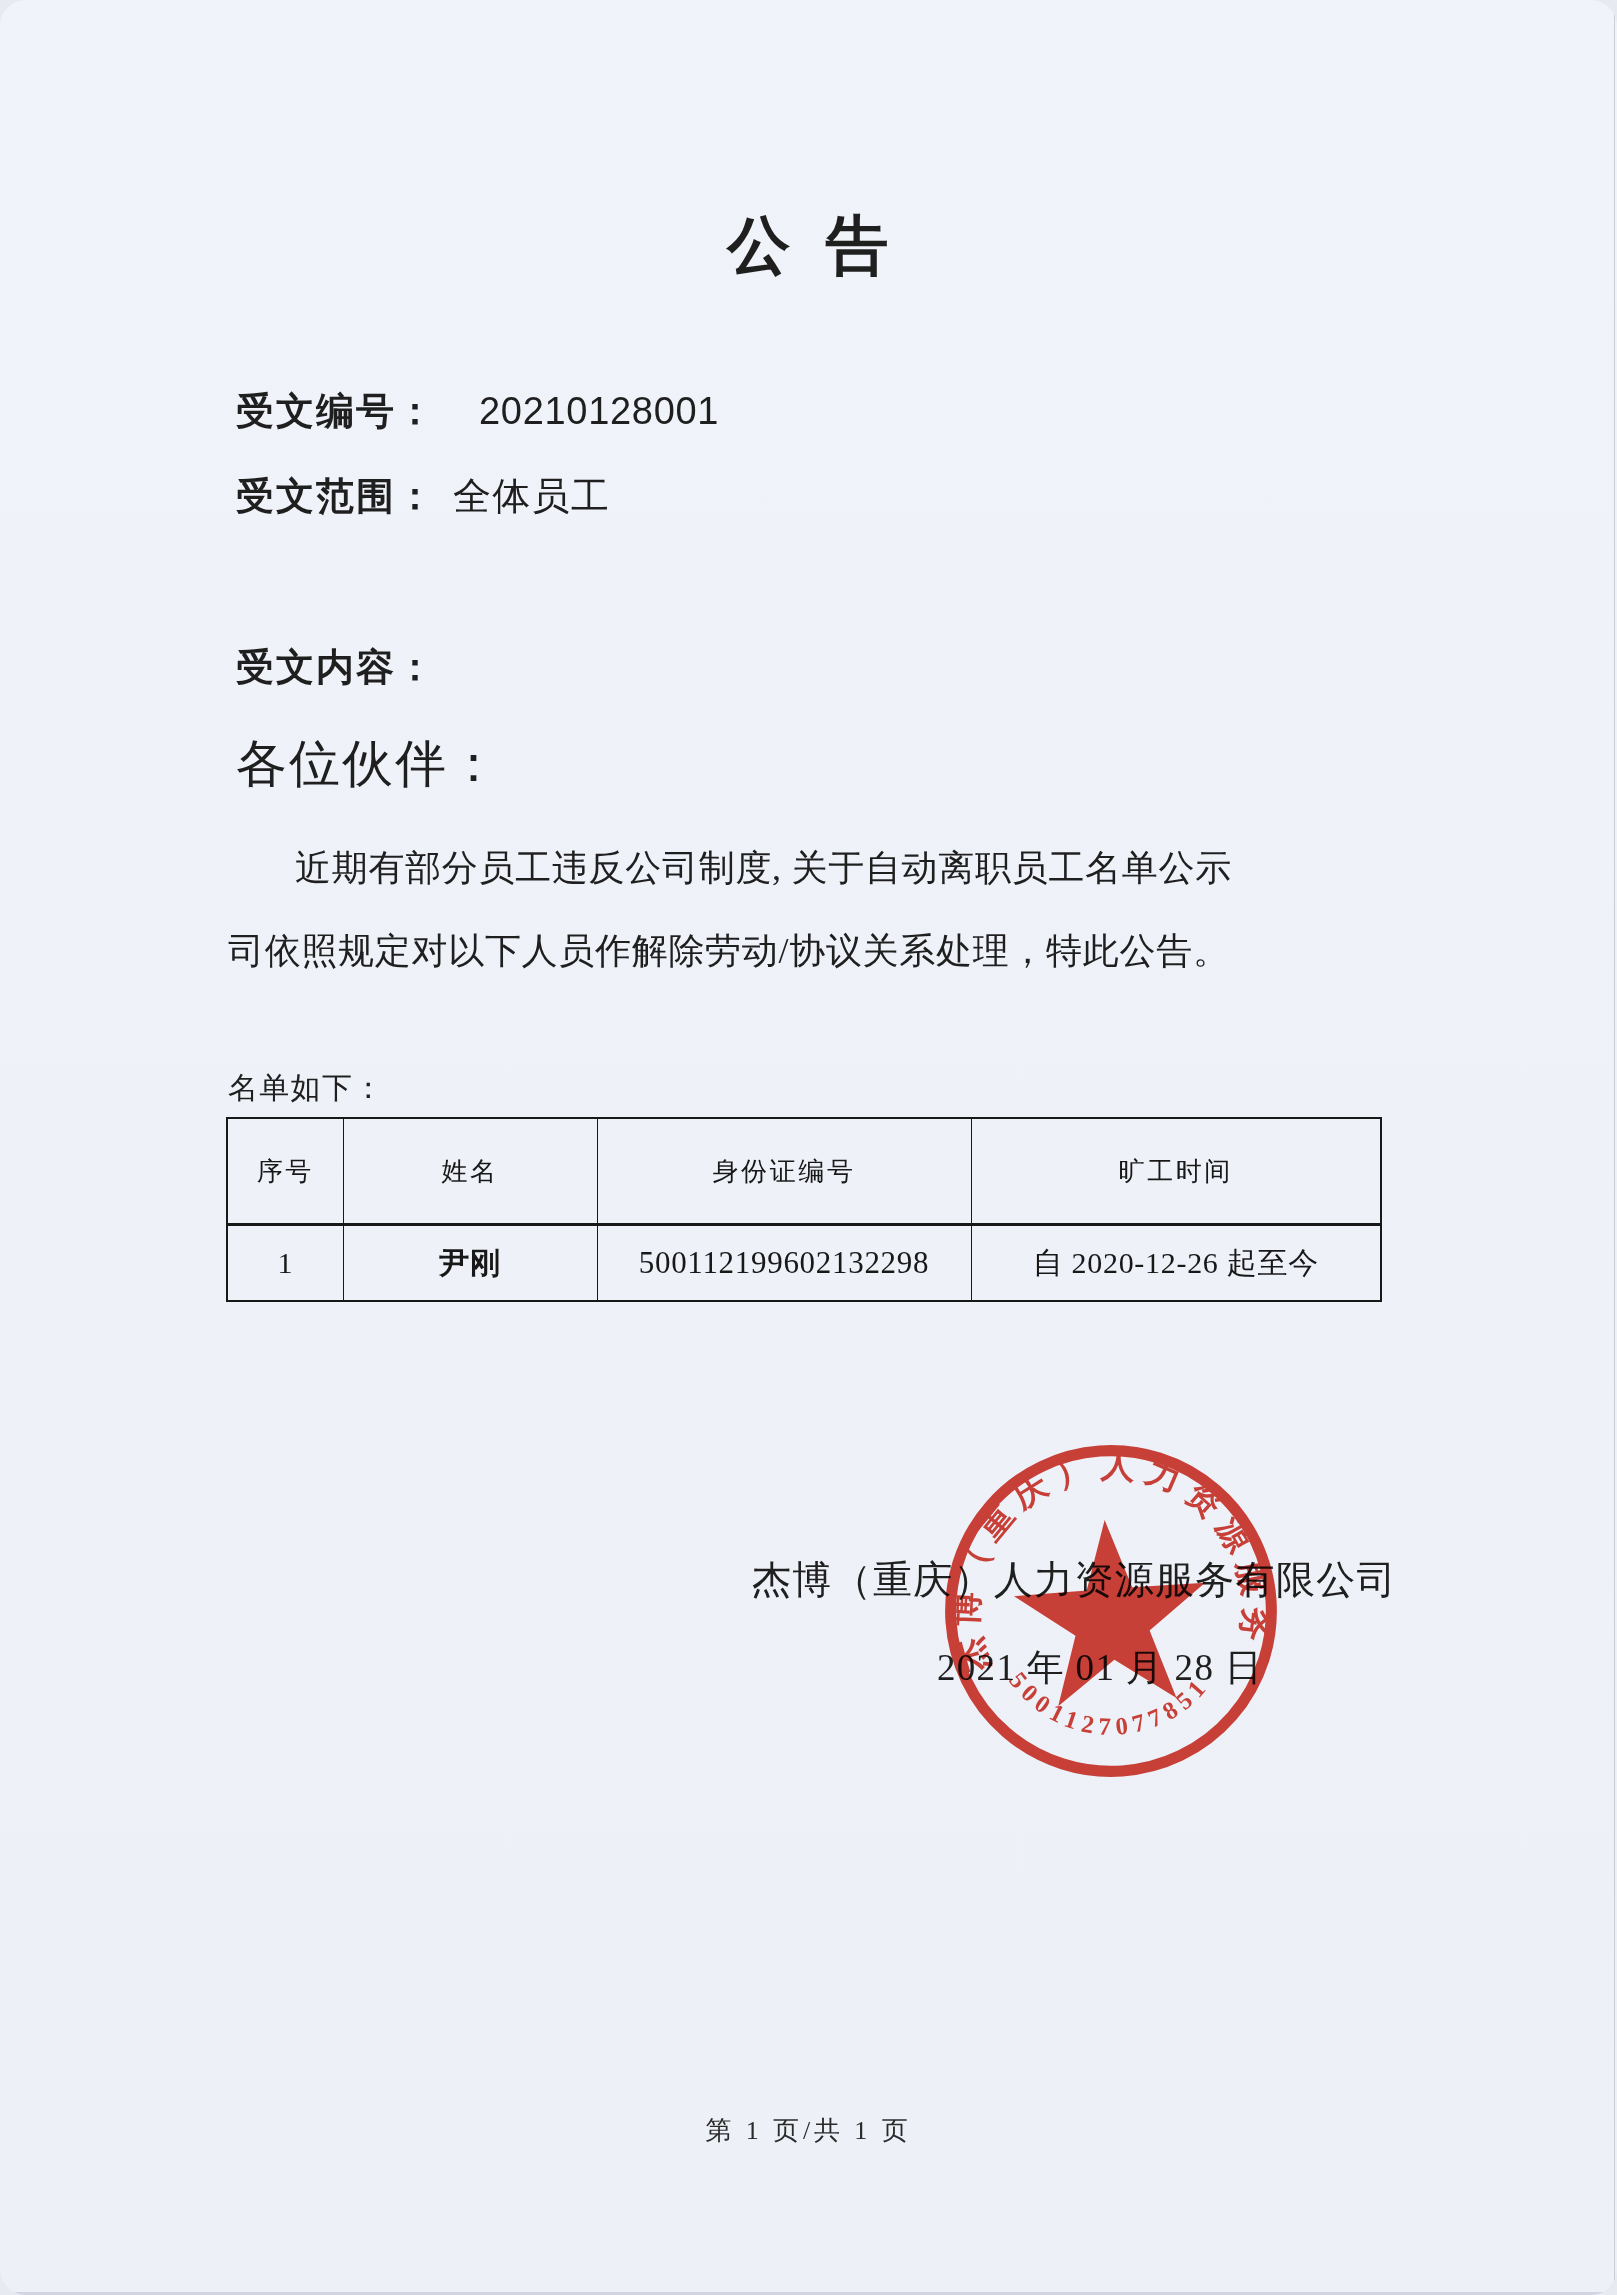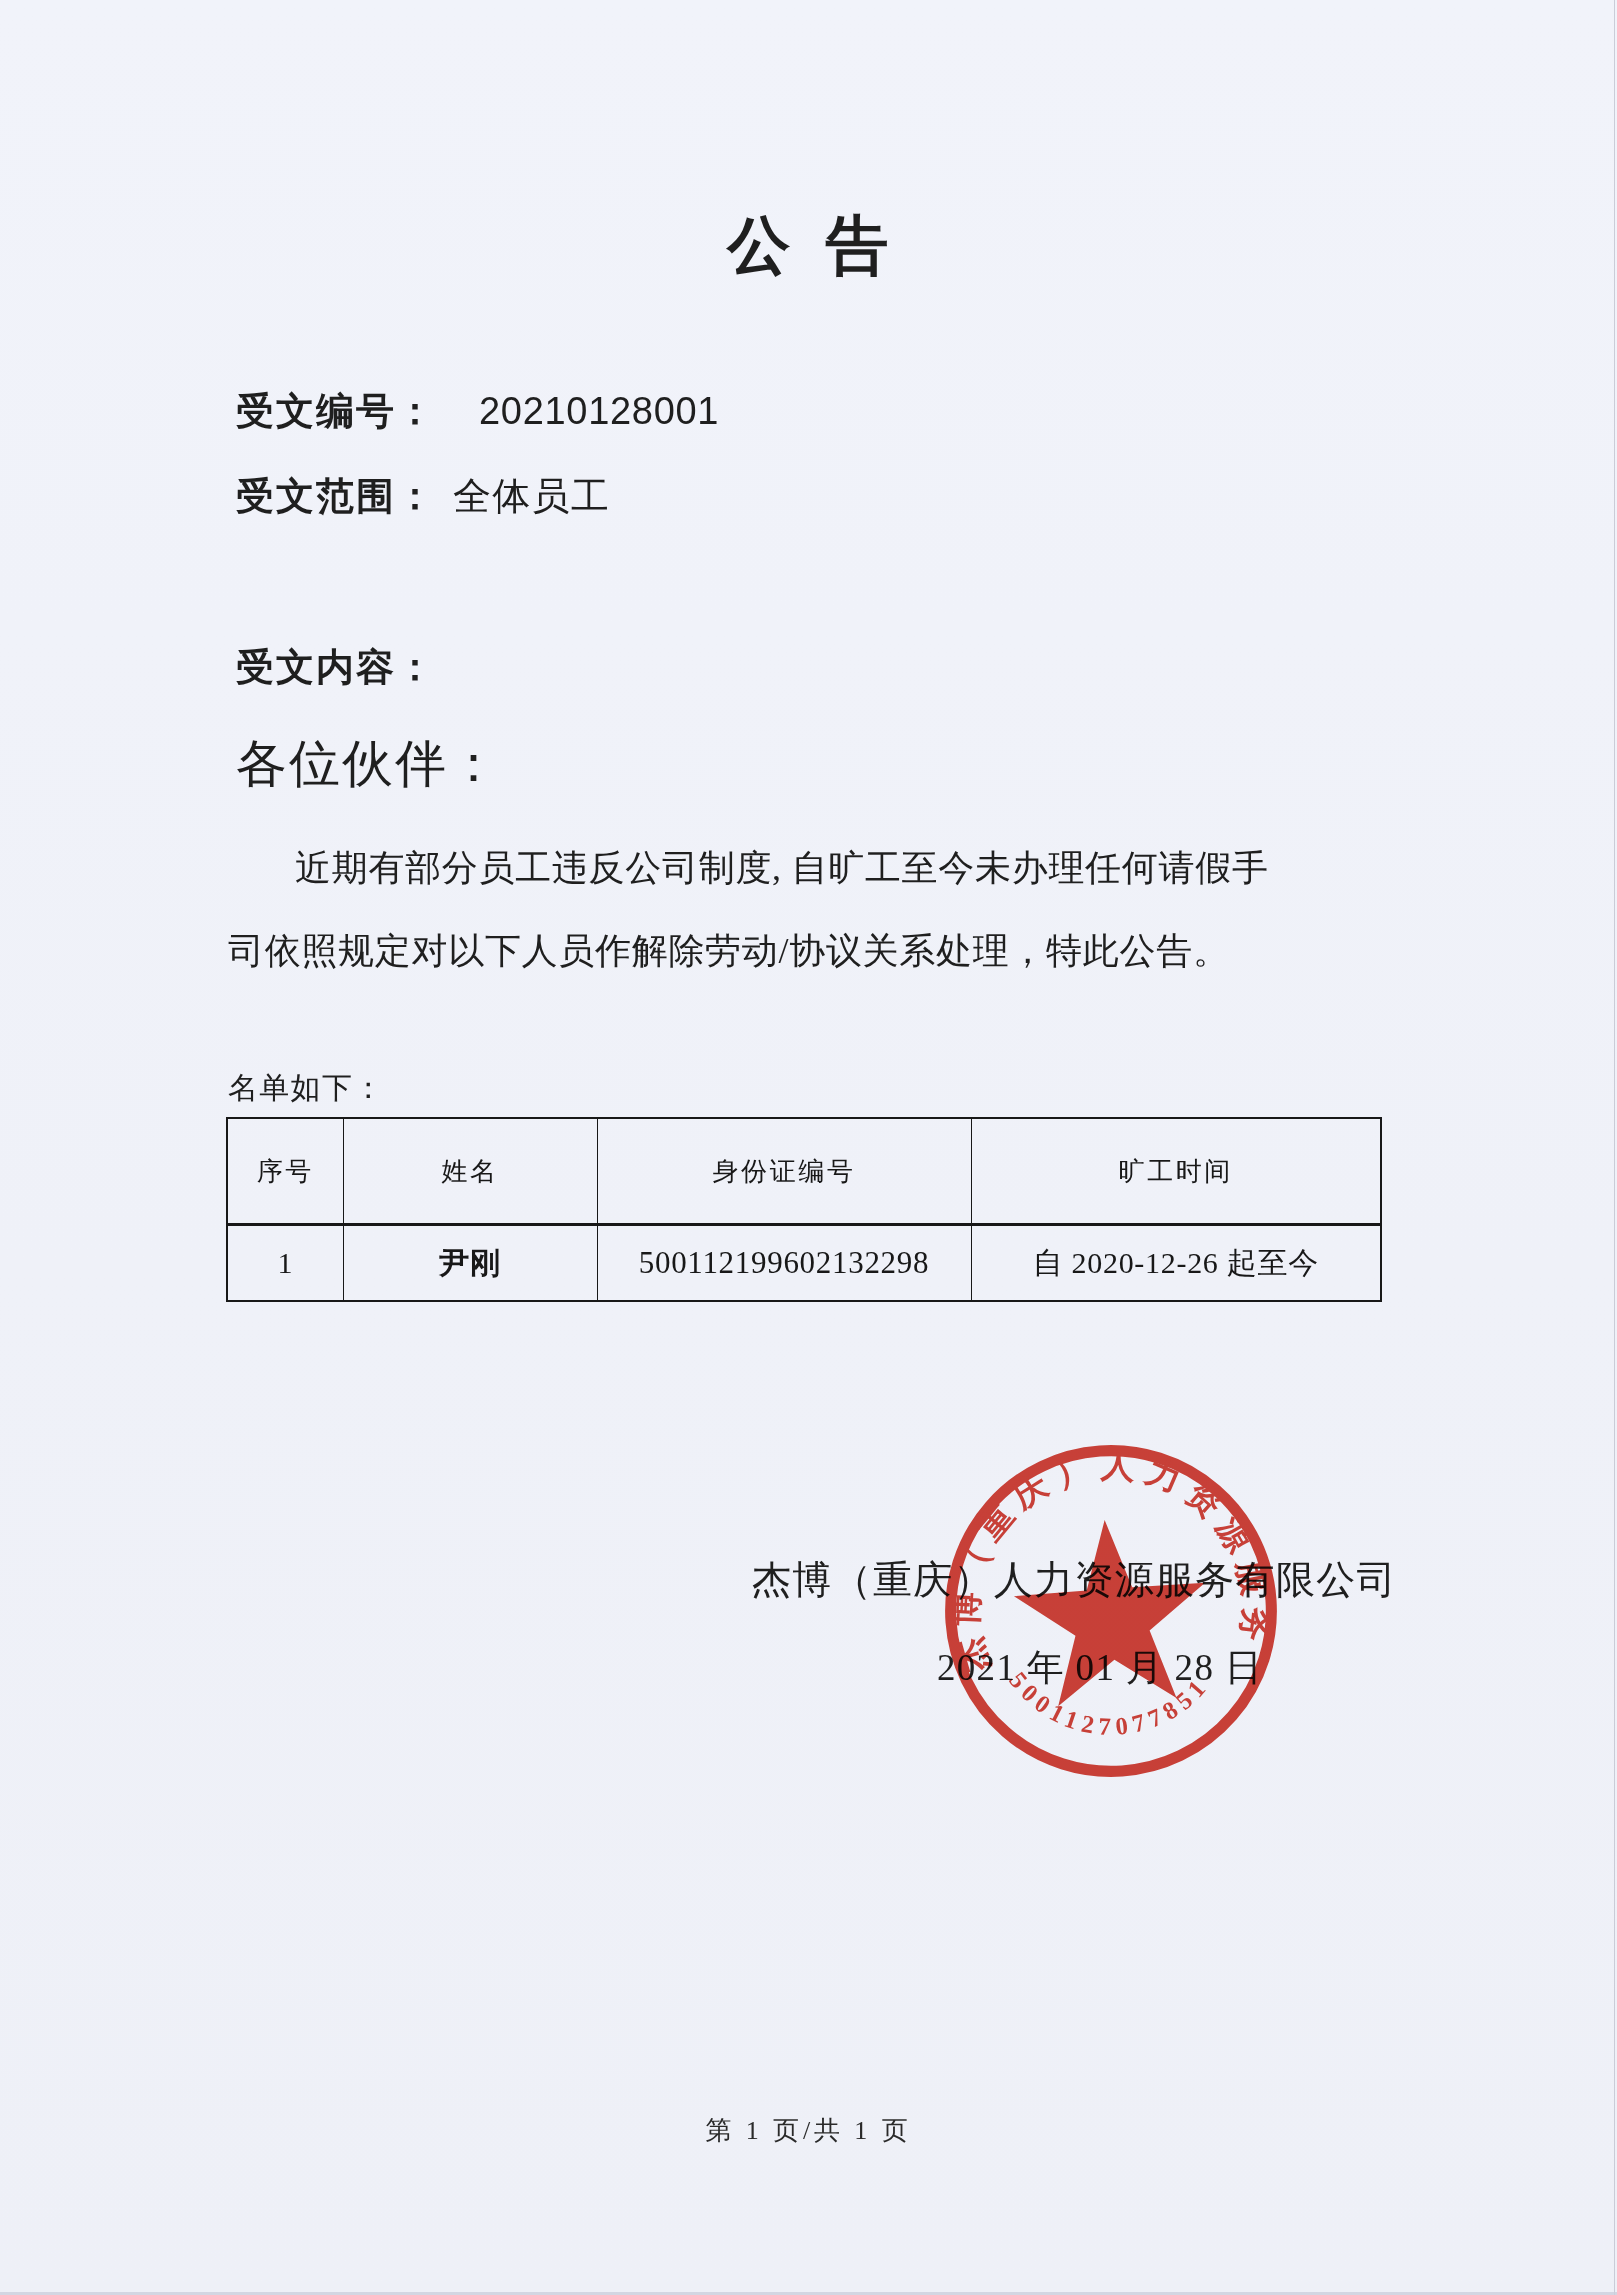--- a/index.html
+++ b/index.html
@@ -4,20 +4,21 @@
 <style>
   html,body{margin:0;padding:0;background:#e8eaf2;}
   .page{
     position:relative;
     width:1617px;height:2295px;
     background:#f0f2f9;
     background-image:linear-gradient(180deg,#f1f3fa 0%,#eff1f8 55%,#eef0f7 100%);
     font-family:"Liberation Serif","DejaVu Serif",serif;
     color:#1f1f1f;
     overflow:hidden;
+    border-radius:26px;
   }
   .scan-edge-right{position:absolute;top:0;bottom:0;right:2px;width:1.3px;background:#b9bcc9;opacity:.7;}
   .scan-edge-bottom{position:absolute;left:0;right:0;bottom:0;height:3.3px;background:#ccd0dc;opacity:.8;}
 
   .doc-title{
     position:absolute;top:203px;left:0;width:100%;
     text-align:center;font-size:63px;font-weight:bold;
     word-spacing:17px;letter-spacing:1.3px;
   }
 
@@ -81,21 +82,21 @@
   <div class="meta-line" style="top:471px">
     <span class="meta-label">受文范围：</span><span class="meta-value">全体员工</span>
   </div>
   <div class="meta-line" style="top:642px">
     <span class="meta-label">受文内容：</span><span class="meta-value"></span>
   </div>
 
   <div class="salutation">各位伙伴：</div>
 
   <div class="body-paragraph">
-    <div class="body-line indent">近期有部分员工违反公司制度, 自旷工至今未办理任何请假手</div>
+    <div class="body-line indent">近期有部分员工违反公司制度, 关于自动离职员工名单公示</div>
     <div class="body-line">司依照规定对以下人员作解除劳动/协议关系处理，特此公告。</div>
   </div>
 
   <div class="list-intro">名单如下：</div>
 
   <table class="roster-table">
     <colgroup>
       <col style="width:116px">
         <col style="width:254px">
         <col style="width:374px">

